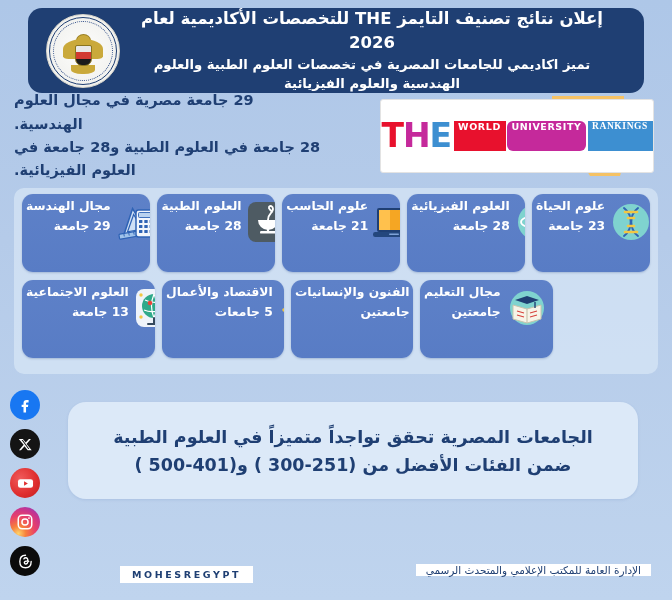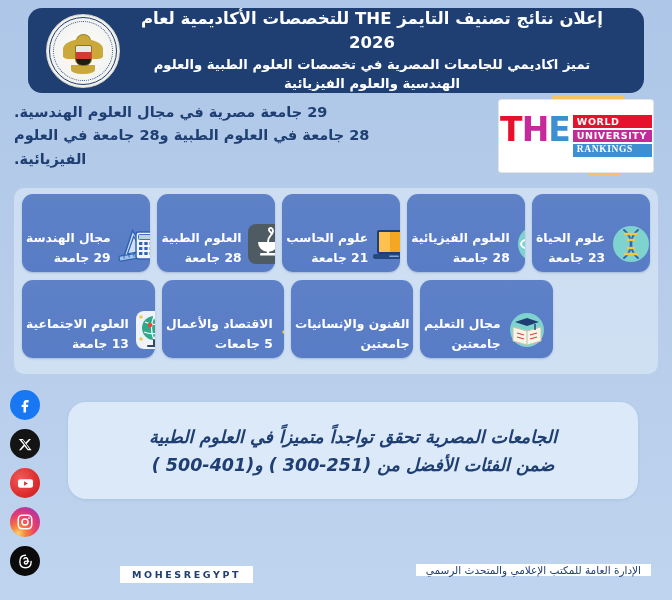--- a/index.html
+++ b/index.html
@@ -159,31 +159,31 @@
     font-family: "DejaVu Sans", sans-serif;
     font-size: 33px;
     font-weight: bold;
     line-height: 0.92;
     letter-spacing: -1px;
     display: flex;
   }
   .the-big span:nth-child(1) { color: #e8112d; }
   .the-big span:nth-child(2) { color: #c5299b; }
   .the-big span:nth-child(3) { color: #3d8fd1; }
-  .the-words { display: flex; flex-direction: column; justify-content: center; gap: 1.5px; }
+  .the-words { display: flex; flex-direction: row; justify-content: center; gap: 1.5px; }
   .the-words div {
     color: #ffffff;
     font-size: 9.5px;
     font-weight: bold;
     letter-spacing: 0.6px;
     padding: 1.5px 5px 1.5px 4px;
     line-height: 1.05;
   }
   .tw-world { background: #e8112d; }
-  .tw-university { background: #c5299b; }
+  .tw-university { background: #c5299b; border-radius: 6px; }
   .tw-rankings { background: #3d8fd1; font-family: Liberation Serif, serif; }
 
   .summary-text {
     flex: 1 1 auto;
     text-align: left;
     direction: rtl;
     padding-right: 60px;
   }
   .summary-text div {
     color: #1f3f73;
@@ -214,21 +214,21 @@
   .card-row.row2 { margin-top: 8px; padding-left: 0; justify-content: flex-start; }
 
   .cat-card {
     width: 122px;
     height: 78px;
     background: linear-gradient(180deg, #5e81c8 0%, #587cc5 100%);
     border-radius: 11px;
     position: relative;
     display: flex;
     flex-direction: row-reverse;
-    align-items: flex-end;
+    align-items: flex-start;
     padding: 5px 7px 5px 4px;
     box-shadow: 0 1px 2px rgba(40,70,130,0.25);
     overflow: hidden;
   }
   .cat-card.wide { width: 133px; }
 
   .cat-label {
     flex: 1 1 auto;
     text-align: right;
     direction: rtl;
@@ -277,21 +277,20 @@
     justify-content: center;
     direction: rtl;
     box-shadow: 0 1px 3px rgba(60,95,160,0.13);
   }
   .bottom-banner div {
     color: #1f3f73;
     font-size: 17.5px;
     font-weight: bold;
     line-height: 1.6;
     text-align: center;
-    font-style: italic;
   }
 
   
   .social-rail {
     position: absolute;
     left: 8px;
     top: 390px;
     width: 34px;
     display: flex;
     flex-direction: column;

